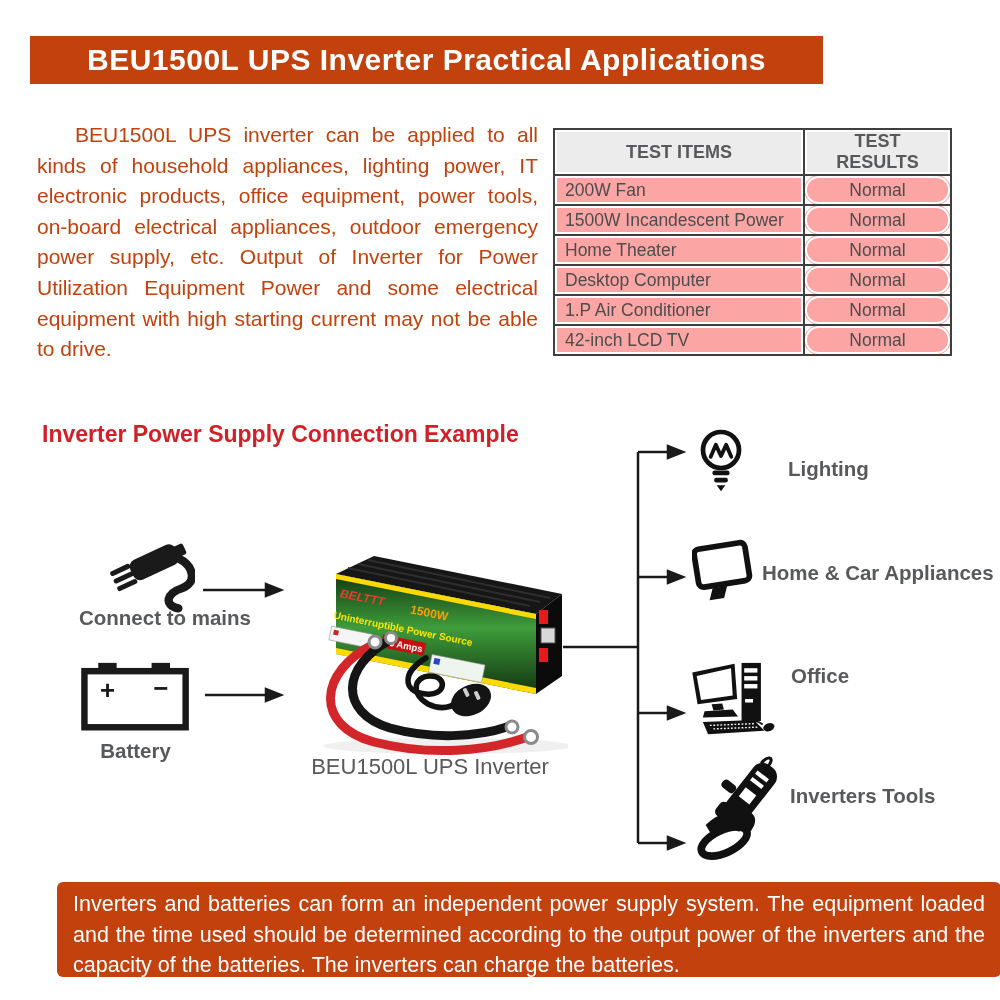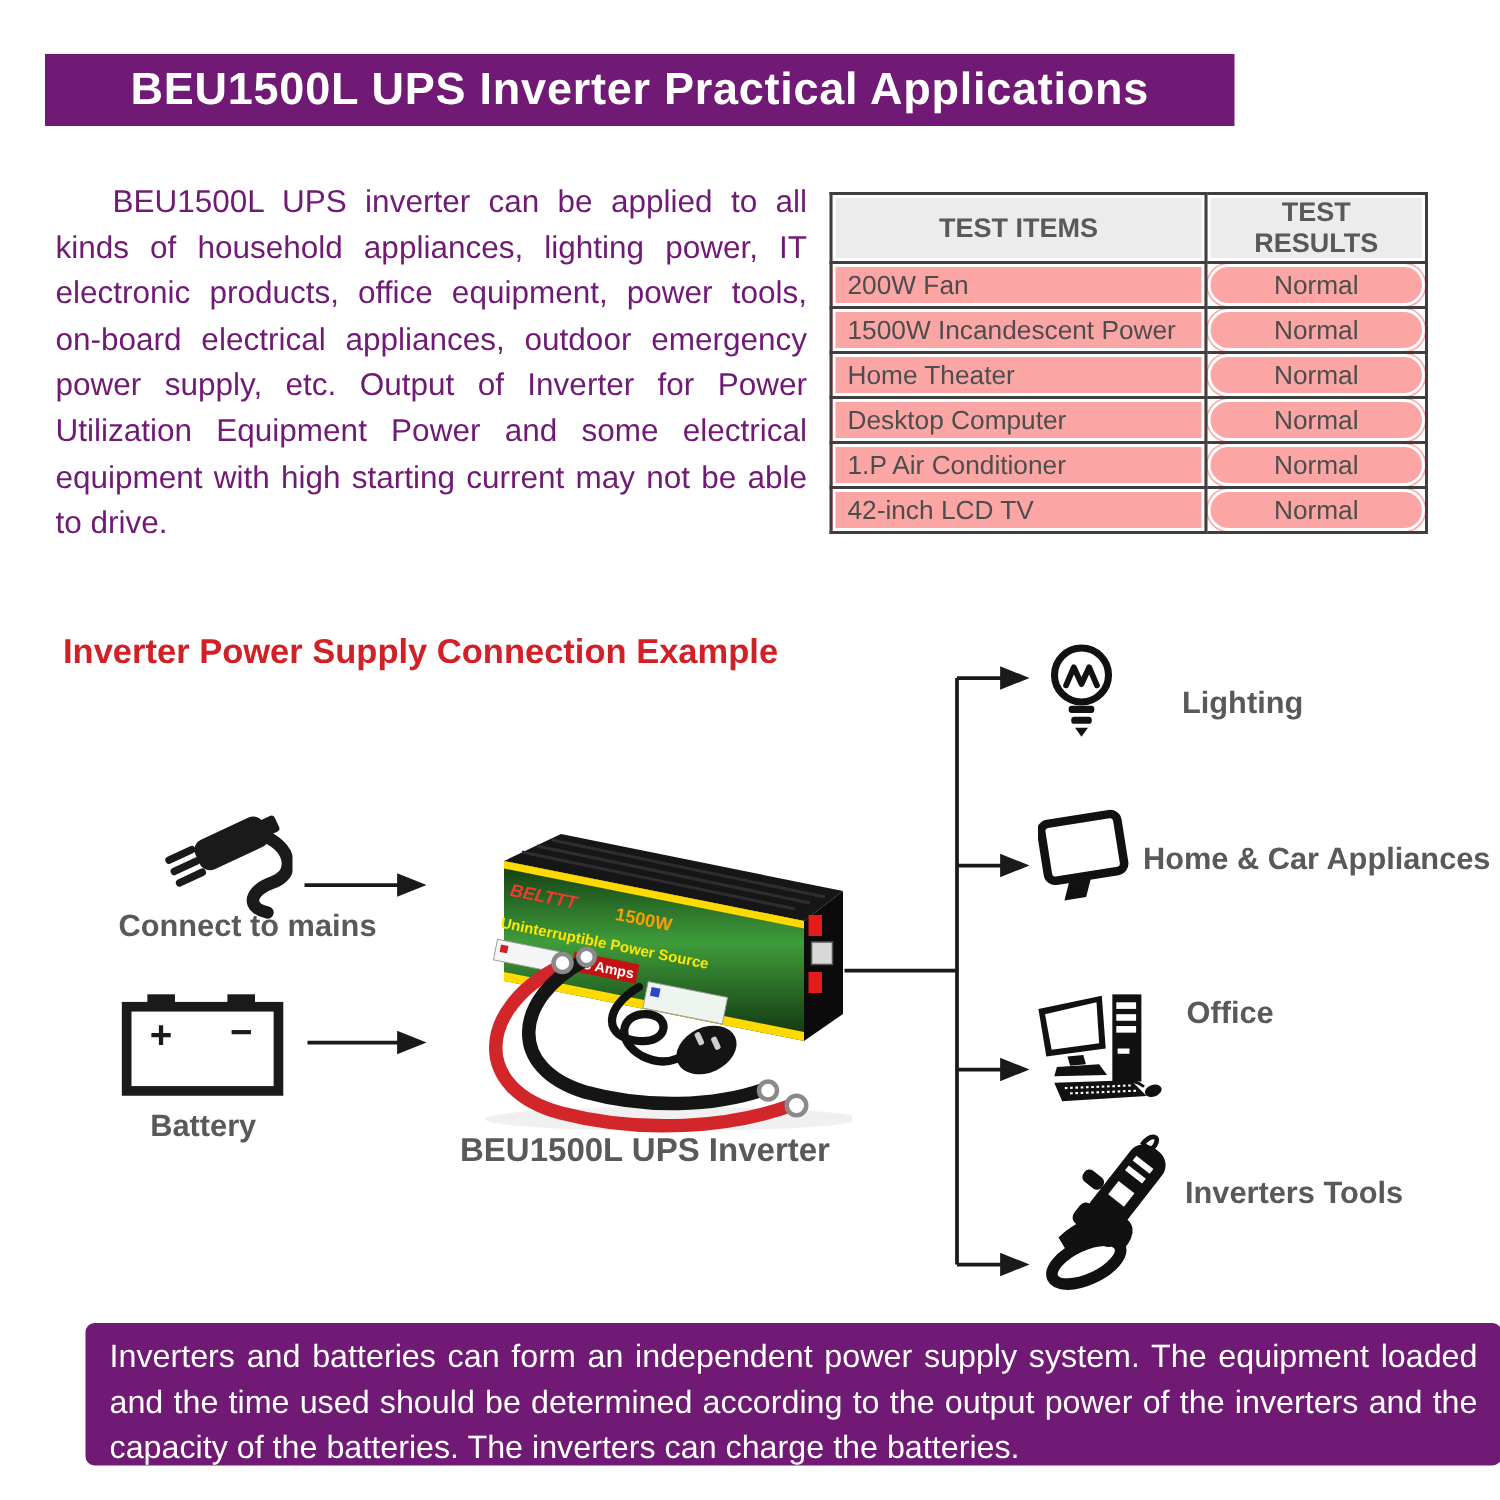--- a/index.html
+++ b/index.html
@@ -1,44 +1,44 @@
 <!DOCTYPE html>
 <html><head>
 <meta charset="utf-8">
 <style>
   html,body { margin:0; padding:0; background:#ffffff; }
   .page { position:relative; width:1000px; height:1000px; background:#ffffff;
           font-family:"Liberation Sans", sans-serif; overflow:hidden; }
 
-  .banner { position:absolute; background:#701a75; color:#ffffff; }
+  .banner { position:absolute; background:#c2410c; color:#ffffff; }
   .header-banner { left:30px; top:36px; width:793px; height:48px;
           display:flex; align-items:center; justify-content:center;
           font-weight:bold; font-size:30px; letter-spacing:.5px; white-space:nowrap; }
 
   .intro { position:absolute; left:37px; top:120px; width:501px;
-          font-size:21px; line-height:30.6px; color:#701a75;
+          font-size:21px; line-height:30.6px; color:#c2410c;
           text-align:justify; text-indent:38px; }
 
   table.test-table { position:absolute; left:553px; top:128px; border-collapse:collapse; }
   .test-table th, .test-table td { border:2px solid #3f3f3f; height:26px; padding:1px 10px;
           box-shadow: inset 0 0 0 2px #ffffff; }
   .test-table th { background:#ececec; color:#58595b; font-weight:bold; font-size:18px; text-align:center; }
   .test-table td { background:#fca5a5; color:#4d4d4d; font-size:17.5px; }
   .test-table td.item   { width:228px; text-align:left; }
   .test-table td.result { width:125px; text-align:center;border-radius:15px; }
 
   .section-heading { position:absolute; left:42px; top:421px; font-size:23px;
           font-weight:bold; color:#d22027; white-space:nowrap; }
 
   .icon { position:absolute; }
   .dlabel { position:absolute; font-weight:bold; color:#58595b; font-size:20.5px; white-space:nowrap; }
   .centered { text-align:center; }
 
   .caption { position:absolute; left:290px; top:754px; width:280px; text-align:center;
-          font-size:22px; font-weight:bold; color:#595959; white-space:nowrap; }
+          font-size:22px; font-weight:normal; color:#595959; white-space:nowrap; }
 
   .footer-banner { left:57px; top:882px; width:944px; height:95px; border-radius:6px;
           padding:7px 16px; box-sizing:border-box; font-size:21.5px; line-height:30.5px;
           text-align:justify; }
 
   svg.overlay { position:absolute; left:0; top:0; pointer-events:none; }
   svg text { font-family:"Liberation Sans", sans-serif; }
 </style>
 </head>
 <body>

